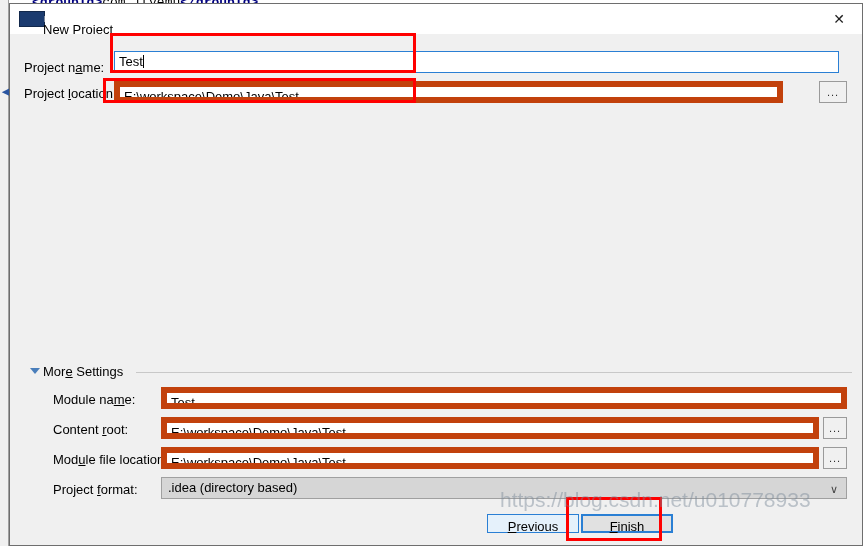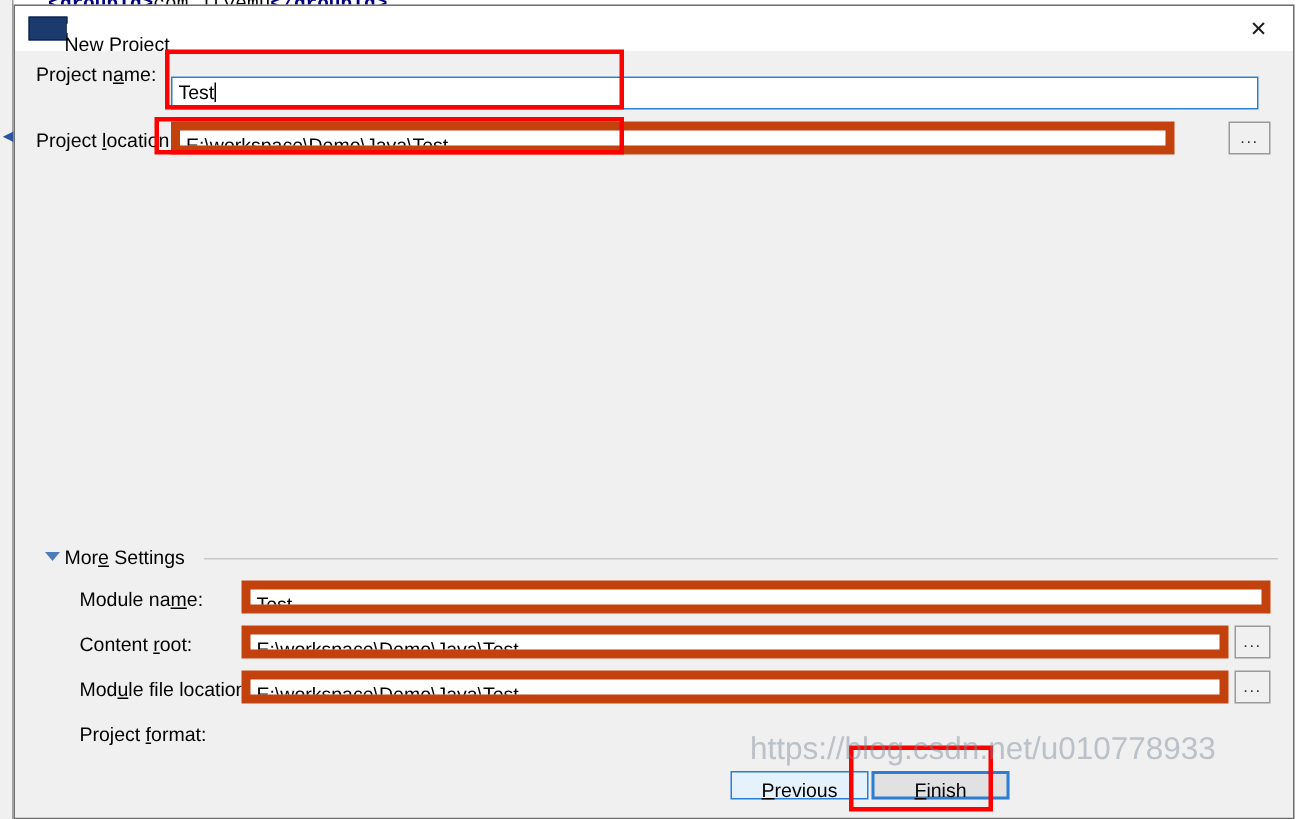--- a/index.html
+++ b/index.html
@@ -271,21 +271,21 @@
   <div class="dialog">
 
     <div class="titlebar">
       <div class="title-icon">IJ</div>
       <div class="title-text">New Project</div>
       <div class="close-btn">✕</div>
     </div>
 
     <div class="dlg-body">
 
-      <div class="row-label" style="left:14px; top:8px;"><span>Project n</span><span class="mn">a</span><span>me:</span></div>
+      <div class="row-label" style="left:14px; top:26px;"><span>Project n</span><span class="mn">a</span><span>me:</span></div>
       <div class="txtfield focused" style="left:104px; top:17px; width:725px; height:22px;"><span>Test</span><span class="caret"></span></div>
 
       <div class="row-label" style="left:14px; top:52px;"><span>Project </span><span class="mn">l</span><span>ocation:</span></div>
       <div class="txtfield" style="left:104px; top:47px; width:669px; height:22px;">E:\workspace\Demo\Java\Test</div>
       <div class="browse-btn" style="left:809px; top:47px; width:28px; height:22px; line-height:20px;">...</div>
 
       <div class="ms-triangle" style="top:334px;"></div>
       <div class="ms-label" style="top:330px;"><span>Mor</span><span class="mn">e</span><span> Settings</span></div>
       <div class="ms-line" style="top:338px;"></div>
 
@@ -294,20 +294,24 @@
 
       <div class="row-label" style="left:43px; top:388px;"><span>Content </span><span class="mn">r</span><span>oot:</span></div>
       <div class="txtfield" style="left:151px; top:383px; width:658px; height:22px;">E:\workspace\Demo\Java\Test</div>
       <div class="browse-btn" style="left:813px; top:383px; width:24px; height:22px; line-height:20px;">...</div>
 
       <div class="row-label" style="left:43px; top:418px;"><span>Mod</span><span class="mn">u</span><span>le file location:</span></div>
       <div class="txtfield" style="left:151px; top:413px; width:658px; height:22px;">E:\workspace\Demo\Java\Test</div>
       <div class="browse-btn" style="left:813px; top:413px; width:24px; height:22px; line-height:20px;">...</div>
 
       <div class="row-label" style="left:43px; top:448px;"><span>Project </span><span class="mn">f</span><span>ormat:</span></div>
+      <div class="combo" style="left:151px; top:443px; width:686px; height:22px;">
+        <span>.idea (directory based)</span>
+        <span class="combo-arrow">∨</span>
+      </div>
 
       <div class="btn hover" style="left:477px; top:480px; width:92px;"><span class="mn">P</span><span>revious</span></div>
       <div class="btn focused" style="left:571px; top:480px; width:92px;"><span class="mn">F</span><span>inish</span></div>
 
     </div>
   </div>
 
   <div class="annot" style="left:110px; top:33px; width:306px; height:40px;"></div>
   <div class="annot" style="left:103px; top:78px; width:313px; height:25px;"></div>
   <div class="annot" style="left:566px; top:497px; width:96px; height:44px;"></div>

